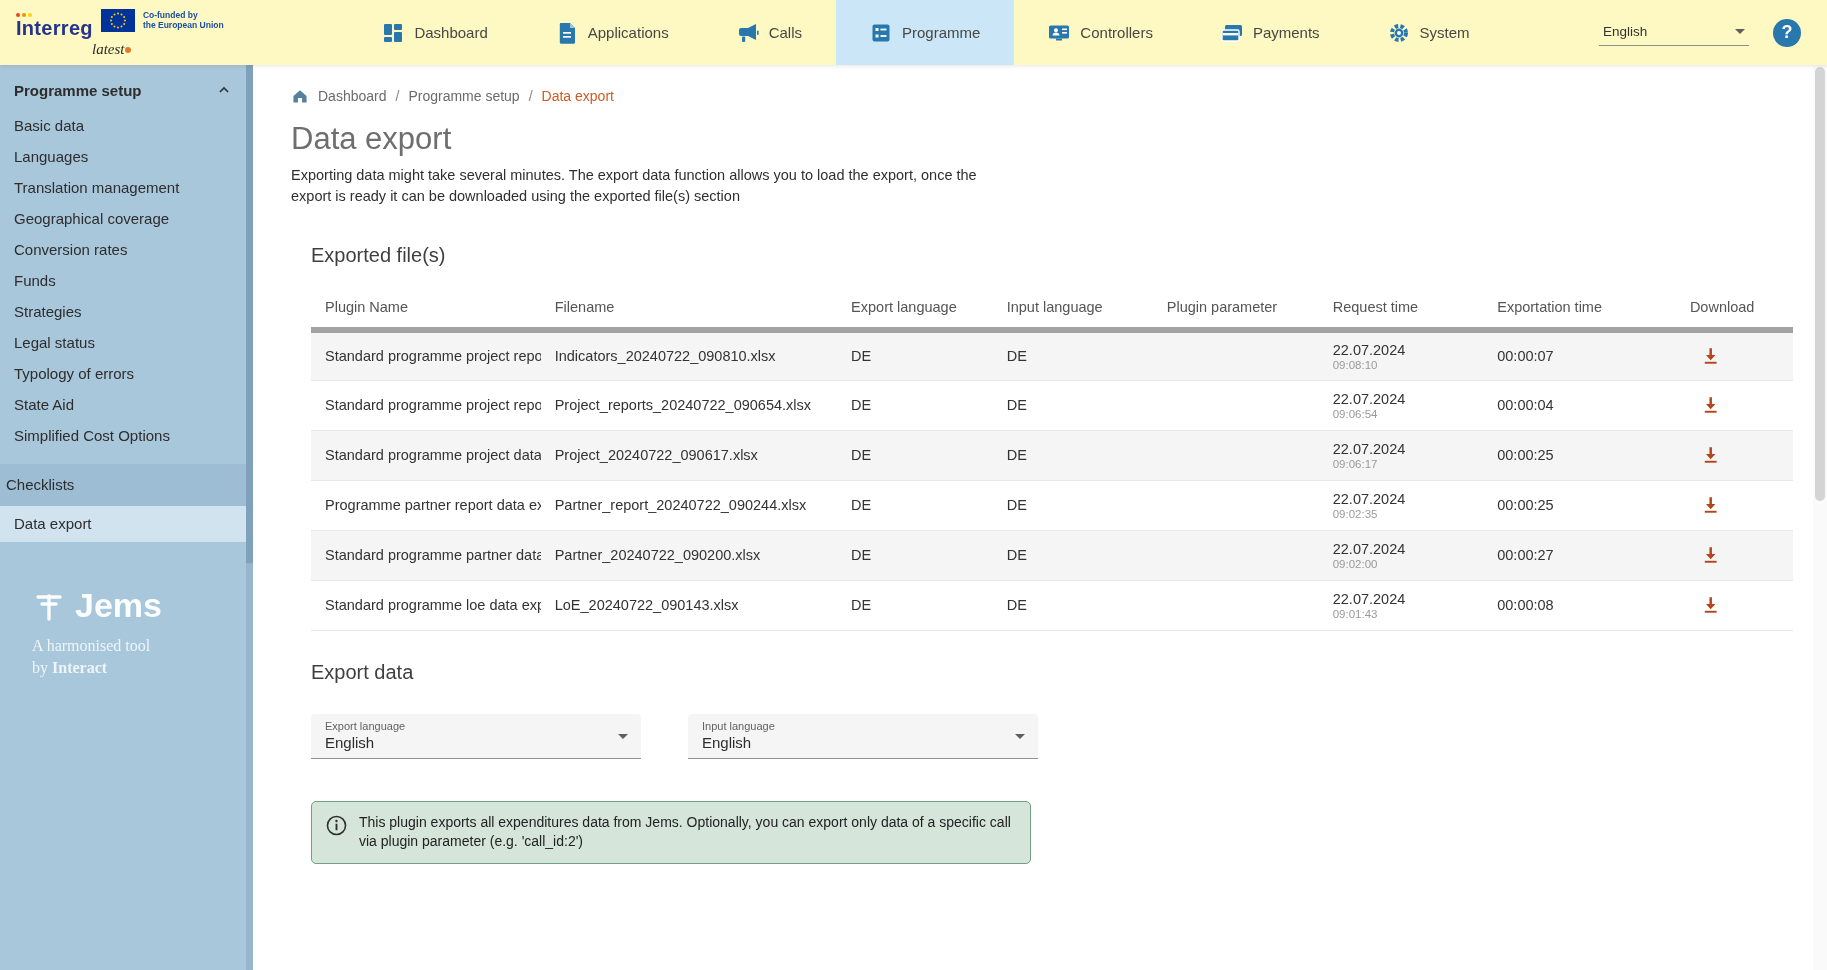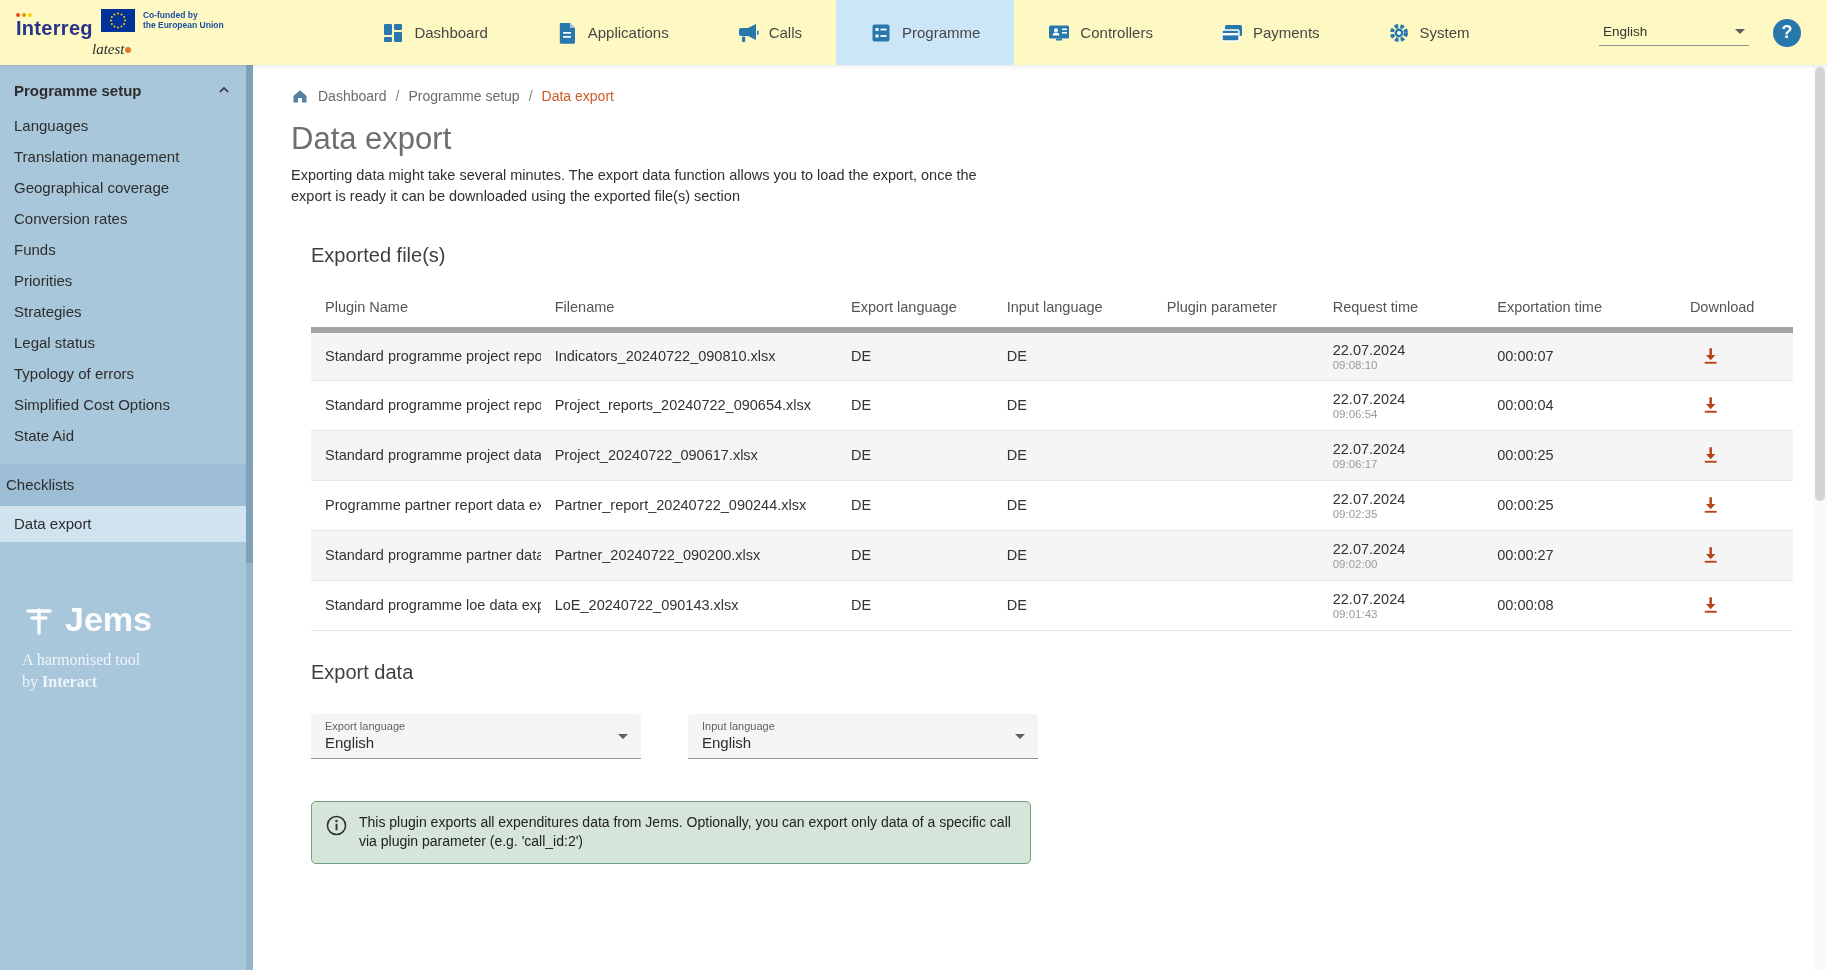--- a/index.html
+++ b/index.html
@@ -40,21 +40,21 @@
   
   .sidebar { width:253px; flex-shrink:0; background:#a9c7db; position:relative; }
   .sb-header { display:flex; justify-content:space-between; align-items:center;
     padding:16px 20px 12px 14px; font-size:15px; font-weight:bold; color:#2d2d2d; }
   .sb-item { padding:7px 14px 8px 14px; font-size:15px; color:#2d2d2d; cursor:pointer; line-height:16px; }
   .sb-item.band { background:#9cbdd3; padding:13px 6px; margin-top:12px; }
   .sb-item.active { background:#d1e3ef; padding:10px 14px; }
   .sb-scroll { position:absolute; top:0; right:0; bottom:0; width:7px; background:#98b6cb; }
   .sb-scroll .sb-thumb { position:absolute; top:0; left:0; right:0; height:55%; background:#7fa2bb; }
 
-  .jems-logo { margin-top:58px; padding:0 22px; }
+  .jems-logo { margin-top:44px; padding:0 32px; }
   .jems-row { display:flex; align-items:center; gap:9px; }
   .jems-name { font-size:34px; font-weight:bold; color:#fbfdfe; }
   .jems-tagline { margin-top:10px; font-family:"Liberation Serif", serif;
     font-size:16px; color:#eef5f9; line-height:1.35; }
   .jems-tagline b { font-weight:bold; }
 
   
   .main { flex:1; padding:22px 34px 0 38px; overflow:hidden; }
   .breadcrumb { display:flex; align-items:center; gap:9px; font-size:14px; color:#6b6b6b; }
   .breadcrumb .sep { color:#8a8a8a; }
@@ -217,31 +217,31 @@
 <div class="body-row">
 
   <aside class="sidebar">
     <div class="sb-header">
       <span>Programme setup</span>
       <svg width="18" height="18" viewBox="0 0 22 22">
         <path d="M6 13.5 L11 8.5 L16 13.5" stroke="#333" stroke-width="2" fill="none"></path>
       </svg>
     </div>
     <div>
+        <div class="sb-item">Basic data</div>
         <div class="sb-item">Languages</div>
         <div class="sb-item">Translation management</div>
         <div class="sb-item">Geographical coverage</div>
         <div class="sb-item">Conversion rates</div>
         <div class="sb-item">Funds</div>
-        <div class="sb-item">Priorities</div>
         <div class="sb-item">Strategies</div>
         <div class="sb-item">Legal status</div>
         <div class="sb-item">Typology of errors</div>
+        <div class="sb-item">State Aid</div>
         <div class="sb-item">Simplified Cost Options</div>
-        <div class="sb-item">State Aid</div>
       </div>
     <div class="sb-item band">Checklists</div>
     <div class="sb-item active">Data export</div>
 
     <div class="jems-logo">
       <div class="jems-row">
         <svg width="34" height="36" viewBox="0 0 34 36">
           <g stroke="#fbfdfe" stroke-width="3.4" stroke-linecap="round">
             <line x1="17" y1="8" x2="17" y2="31"></line>
             <line x1="6" y1="9" x2="28" y2="9"></line>

